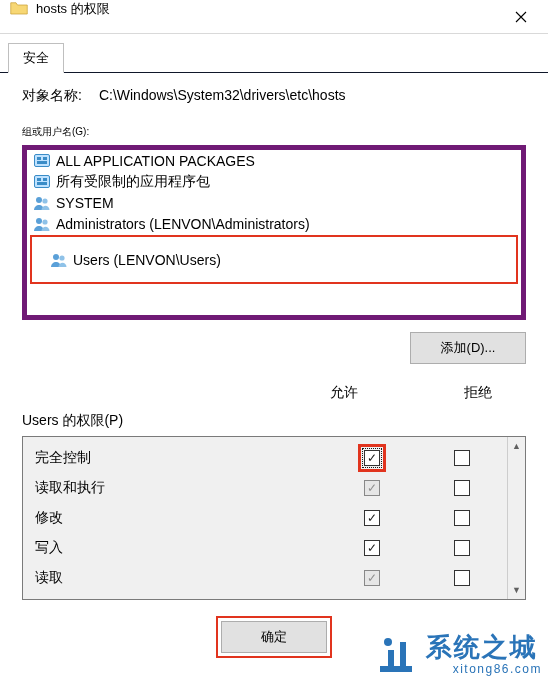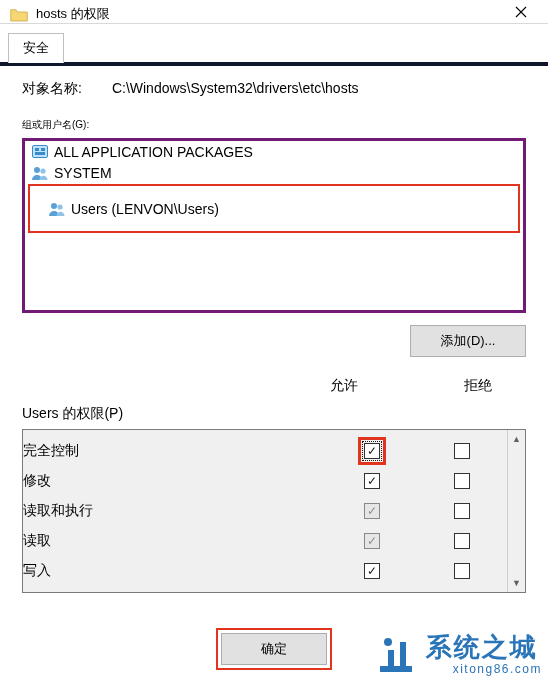--- a/index.html
+++ b/index.html
@@ -7,65 +7,65 @@
     margin: 0;
     width: 548px;
     height: 682px;
     background: #fff;
     font-family: "Microsoft YaHei", "Segoe UI", Tahoma, sans-serif;
     font-size: 13px;
     color: #000;
     position: relative;
   }
   .titlebar {
-    height: 24px;
-    display: flex;
-    align-items: flex-end;
+    height: 34px;
+    display: flex;
+    align-items: flex-start;
     padding: 0 4px;
     background: #fff;
     border-bottom: 1px solid #d9d9d9;
   }
   .titlebar .folder-icon {
     width: 18px; height: 16px;
     margin: 0 8px 0 6px;
   }
   .titlebar .title-text { flex: 1; font-size: 13px; }
   .titlebar .close-btn {
     width: 46px; height: 100%;
     display: flex; align-items: center; justify-content: center;
     color: #000;
   }
   .tabs {
     padding: 8px 8px 0 8px;
-    border-bottom: 4px solid #0f172a;
+    border-bottom: 1px solid #0f172a;
     position: relative;
   }
   .tab {
     display: inline-block;
     background: #fff;
     border: 1px solid #bfbfbf;
     border-bottom: 1px solid #fff;
     padding: 5px 14px 5px 14px;
     position: relative;
     top: 1px;
   }
   .content {
     padding: 14px 22px 10px 22px;
   }
   .object-name-row {
     display: flex;
-    gap: 30px;
+    gap: 17px;
     margin-bottom: 20px;
     font-size: 14px;
   }
   .object-label { white-space: nowrap; }
   .object-path { flex: 1; }
   .group-label { font-size: 10px; margin-bottom: 6px; }
   .listbox {
-    border: 3px solid #701a75;
+    border: 5px solid #701a75;
     height: 175px;
     background: #fff;
     overflow: hidden;
   }
   .list-item {
     display: flex;
     align-items: center;
     height: 21px;
     padding: 0 6px;
     font-size: 14px;
@@ -108,20 +108,21 @@
     background: #f0f0f0;
   }
   .perm-rows {
     flex: 1;
     padding: 6px 0;
   }
   .perm-row {
     display: flex;
     align-items: center;
     height: 30px;
+    padding-left: 12px;
     justify-content: flex-end;
   }
   .perm-row .label { flex: 1; font-size: 14px; }
   .perm-row .allow-col, .perm-row .deny-col {
     width: 90px;
     display: flex;
     justify-content: center;
     align-items: center;
   }
   .scrollbar {
@@ -160,21 +161,21 @@
     outline: 1px dotted #1a1a1a;
     outline-offset: 1px;
   }
   .allow-redbox {
     border: 3px solid #e1341e;
     padding: 3px;
   }
   .bottom-row {
     position: absolute;
     left: 0; right: 0;
-    bottom: 12px;
+    bottom: 24px;
     display: flex;
     justify-content: center;
     align-items: center;
   }
   .ok-wrap {
     border: 2px solid #e1341e;
     padding: 3px;
   }
   .watermark {
     position: absolute;
@@ -236,26 +237,44 @@
         <span class="icon"><svg width="18" height="18" viewBox="0 0 18 18">
             <rect x="1.5" y="2.5" width="15" height="12" rx="1.5" fill="#bfe2ff" stroke="#3a8cc7"></rect>
             <rect x="4" y="5" width="4" height="3" fill="#3a8cc7"></rect>
             <rect x="10" y="5" width="4" height="3" fill="#3a8cc7"></rect>
             <rect x="4" y="9" width="10" height="3" fill="#3a8cc7"></rect>
           </svg></span>
         <span>ALL APPLICATION PACKAGES</span>
       </div>
       <div class="list-item">
         <span class="icon"><svg width="18" height="18" viewBox="0 0 18 18">
+            <rect x="1.5" y="2.5" width="15" height="12" rx="1.5" fill="#bfe2ff" stroke="#3a8cc7"></rect>
+            <rect x="4" y="5" width="4" height="3" fill="#3a8cc7"></rect>
+            <rect x="10" y="5" width="4" height="3" fill="#3a8cc7"></rect>
+            <rect x="4" y="9" width="10" height="3" fill="#3a8cc7"></rect>
+          </svg></span>
+        <span>所有受限制的应用程序包</span>
+      </div>
+      <div class="list-item">
+        <span class="icon"><svg width="18" height="18" viewBox="0 0 18 18">
             <circle cx="6" cy="6" r="3" fill="#5aa0d8"></circle>
             <path d="M1 16c0-3 2.5-5 5-5s5 2 5 5z" fill="#5aa0d8"></path>
             <circle cx="12" cy="7" r="2.6" fill="#8fc2e8"></circle>
             <path d="M8.5 16c0-2.6 2-4.3 4-4.3s4 1.7 4 4.3z" fill="#8fc2e8"></path>
           </svg></span>
         <span>SYSTEM</span>
+      </div>
+      <div class="list-item">
+        <span class="icon"><svg width="18" height="18" viewBox="0 0 18 18">
+            <circle cx="6" cy="6" r="3" fill="#5aa0d8"></circle>
+            <path d="M1 16c0-3 2.5-5 5-5s5 2 5 5z" fill="#5aa0d8"></path>
+            <circle cx="12" cy="7" r="2.6" fill="#8fc2e8"></circle>
+            <path d="M8.5 16c0-2.6 2-4.3 4-4.3s4 1.7 4 4.3z" fill="#8fc2e8"></path>
+          </svg></span>
+        <span>Administrators (LENVON\Administrators)</span>
       </div>
       <div class="red-box" style="margin: 1px 3px; padding: 12px;">
         <div class="list-item selected">
           <span class="icon"><svg width="18" height="18" viewBox="0 0 18 18">
               <circle cx="6" cy="6" r="3" fill="#5aa0d8"></circle>
               <path d="M1 16c0-3 2.5-5 5-5s5 2 5 5z" fill="#5aa0d8"></path>
               <circle cx="12" cy="7" r="2.6" fill="#8fc2e8"></circle>
               <path d="M8.5 16c0-2.6 2-4.3 4-4.3s4 1.7 4 4.3z" fill="#8fc2e8"></path>
             </svg></span>
           <span>Users (LENVON\Users)</span>
@@ -278,50 +297,50 @@
         <div class="perm-row">
           <span class="label">完全控制</span>
           <span class="allow-col">
             <span class="allow-redbox"><span class="cbx checked focus-ring"></span></span>
           </span>
           <span class="deny-col">
             <span class="cbx"></span>
           </span>
         </div>
         <div class="perm-row">
+          <span class="label">读取和执行</span>
+          <span class="allow-col">
+            <span class="cbx checked dimmed"></span>
+          </span>
+          <span class="deny-col">
+            <span class="cbx"></span>
+          </span>
+        </div>
+        <div class="perm-row">
           <span class="label">修改</span>
           <span class="allow-col">
             <span class="cbx checked"></span>
           </span>
           <span class="deny-col">
             <span class="cbx"></span>
           </span>
         </div>
         <div class="perm-row">
-          <span class="label">读取和执行</span>
+          <span class="label">写入</span>
+          <span class="allow-col">
+            <span class="cbx checked"></span>
+          </span>
+          <span class="deny-col">
+            <span class="cbx"></span>
+          </span>
+        </div>
+        <div class="perm-row">
+          <span class="label">读取</span>
           <span class="allow-col">
             <span class="cbx checked dimmed"></span>
-          </span>
-          <span class="deny-col">
-            <span class="cbx"></span>
-          </span>
-        </div>
-        <div class="perm-row">
-          <span class="label">读取</span>
-          <span class="allow-col">
-            <span class="cbx checked dimmed"></span>
-          </span>
-          <span class="deny-col">
-            <span class="cbx"></span>
-          </span>
-        </div>
-        <div class="perm-row">
-          <span class="label">写入</span>
-          <span class="allow-col">
-            <span class="cbx checked"></span>
           </span>
           <span class="deny-col">
             <span class="cbx"></span>
           </span>
         </div>
       </div>
     <div class="scrollbar">
       <div class="scroll-arrow">▲</div>
       <div class="scroll-track"></div>
       <div class="scroll-arrow">▼</div>

